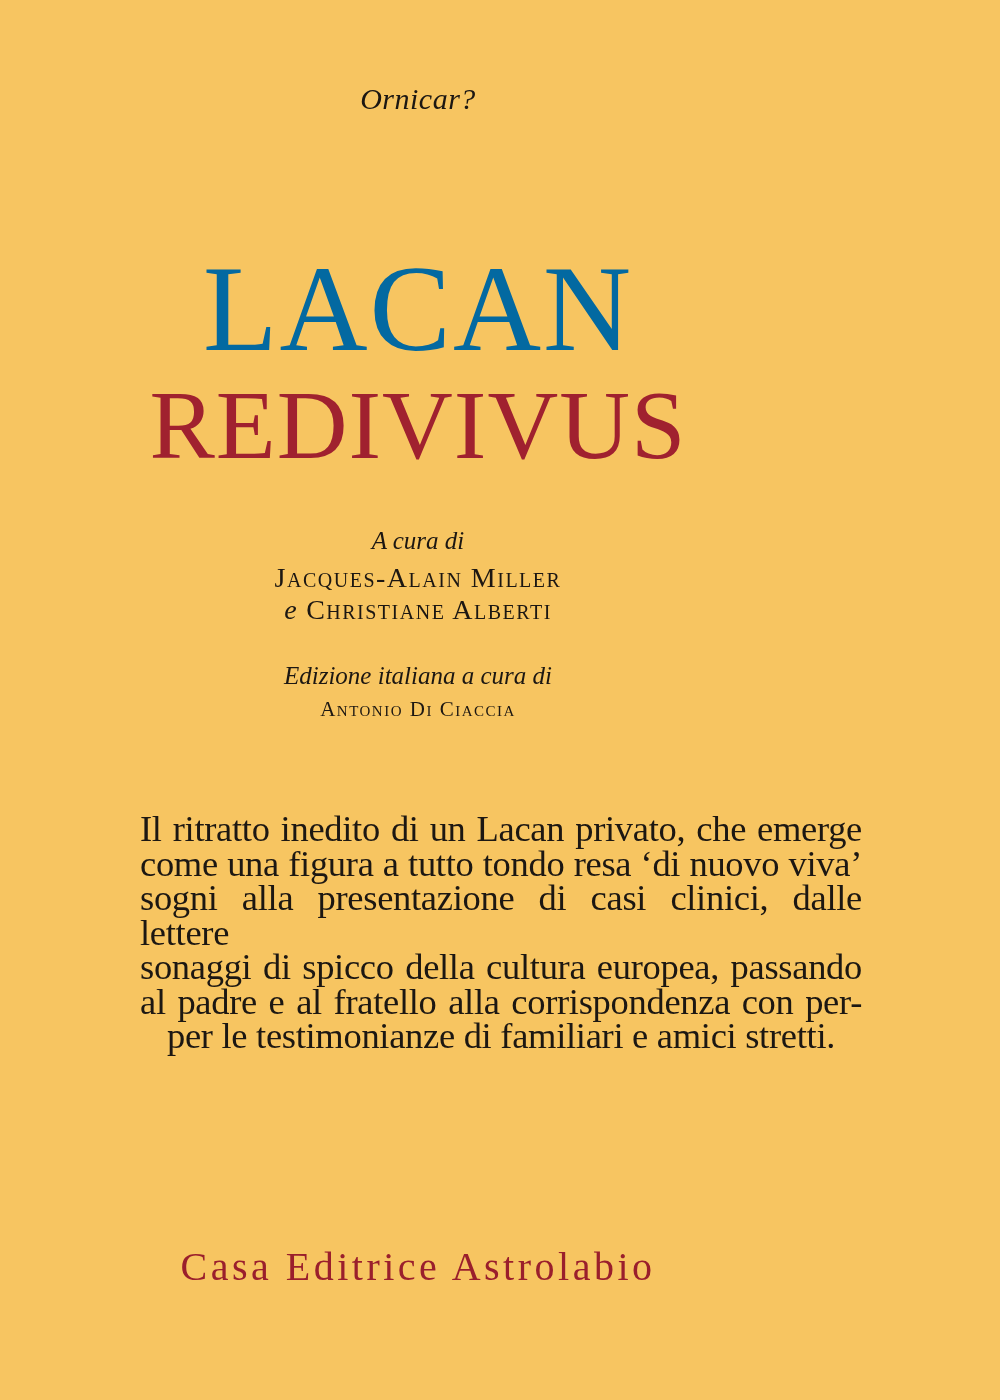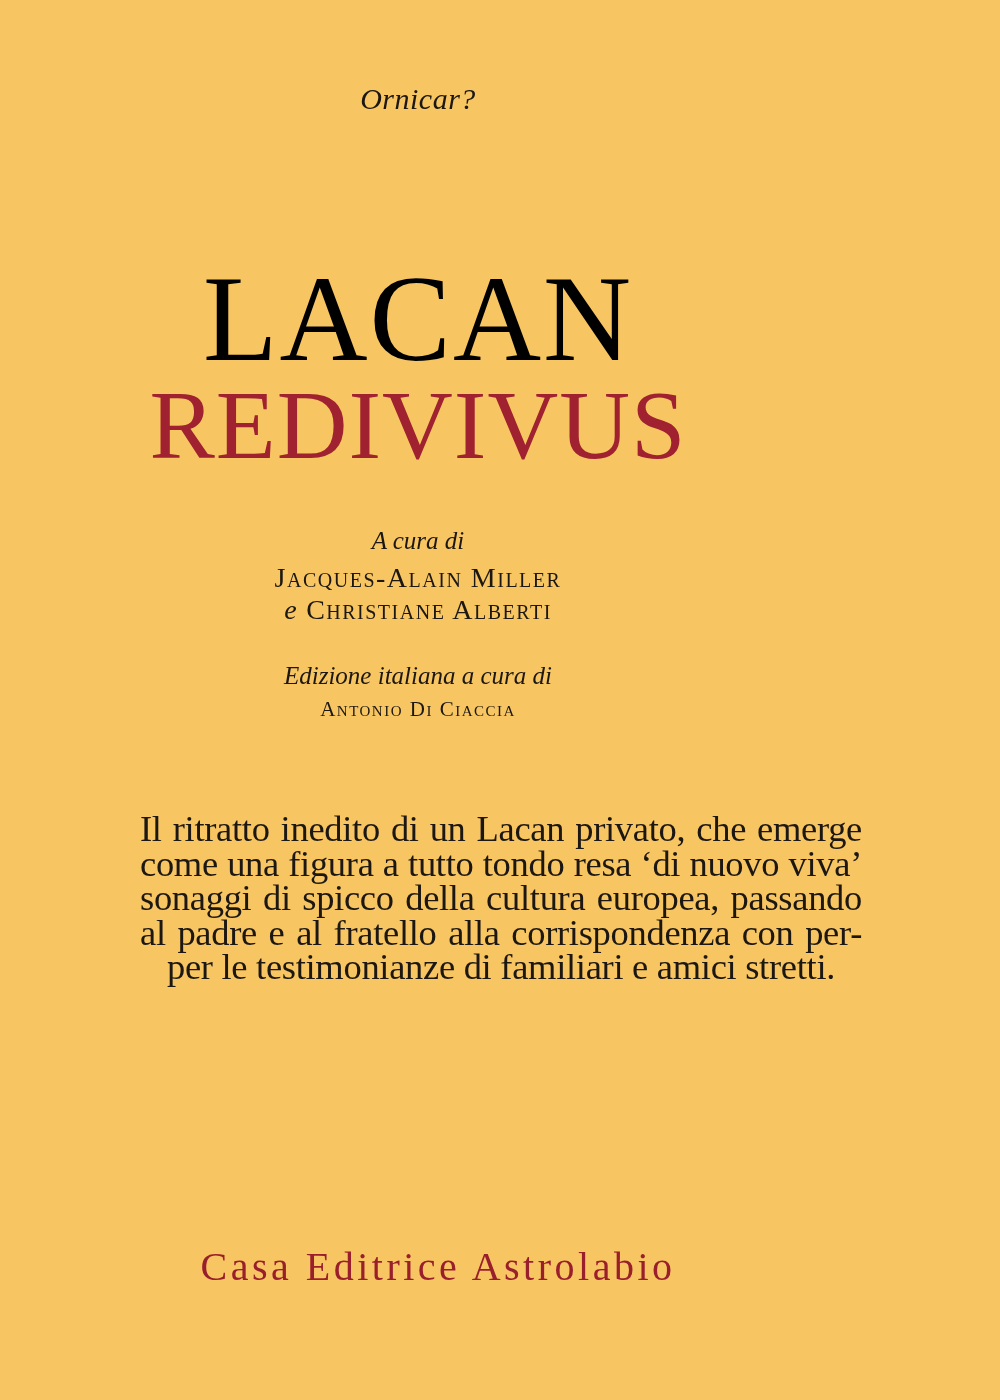--- a/index.html
+++ b/index.html
@@ -10,21 +10,21 @@
       font-family: "Liberation Serif", "DejaVu Serif", serif;
       color: #1c1712;
       position: relative;
       overflow: hidden;
     }
     .cover { position: absolute; inset: 0; }
     .abs { position: absolute; left: 0; width: 836px; text-align: center; }
 
     .series { top: 82px; font-size: 30px; font-style: italic; letter-spacing: 0.5px; }
 
-    .title-1 { top: 258px; font-size: 122px; line-height: 1; letter-spacing: 2px; color: #000000; }
+    .title-1 { top: 248px; font-size: 122px; line-height: 1; letter-spacing: 2px; color: #0369a1; }
     .title-2 { top: 376px; font-size: 98px; line-height: 1; letter-spacing: 1px; color: #a0212f; }
 
     .curated-label { top: 527px; font-size: 25px; font-style: italic; left: 0; }
     .editor-1 { top: 562px; font-size: 28px; font-variant: small-caps; letter-spacing: 1.5px; }
     .editor-2 { top: 594px; font-size: 28px; font-variant: small-caps; letter-spacing: 1.5px; }
     .editor-2 .conj { font-style: italic; font-variant: normal; margin-right: 8px; }
 
     .it-label { top: 662px; font-size: 25px; font-style: italic; }
     .it-editor { top: 697px; font-size: 21px; font-variant: small-caps; letter-spacing: 1.5px; }
 
@@ -35,21 +35,21 @@
       width: 722px;
       font-size: 36.5px;
       line-height: 34.5px;
       text-align: justify;
       text-align-last: center;
       letter-spacing: -0.3px;
     }
     .blurb span { display: block; text-align: justify; text-align-last: justify; }
     .blurb span.last { text-align: center; text-align-last: center; }
 
-    .publisher { top: 1243px; font-size: 40px; letter-spacing: 3.5px; color: #9a1f2c; padding-left: 20px; }
+    .publisher { top: 1243px; font-size: 40px; letter-spacing: 3.5px; color: #9a1f2c; }
   </style>
 </head>
 <body>
 
 <div class="cover">
   <div class="abs series">Ornicar?</div>
 
   <div class="abs title-1">LACAN</div>
   <div class="abs title-2">REDIVIVUS</div>
 
@@ -58,19 +58,20 @@
   <div class="abs editor-2">
     <span class="conj">e</span><span>Christiane Alberti</span>
   </div>
 
   <div class="abs it-label">Edizione italiana a cura di</div>
   <div class="abs it-editor">Antonio Di Ciaccia</div>
 
   <div class="blurb">
     <span>Il ritratto inedito di un Lacan privato, che emerge</span>
     <span>come una figura a tutto tondo resa ‘di nuovo viva’</span>
+    <span>sogni alla presentazione di casi clinici, dalle lettere</span>
     <span>sonaggi di spicco della cultura europea, passando</span>
     <span>al padre e al fratello alla corrispondenza con per-</span>
     <span class="last">per le testimonianze di familiari e amici stretti.</span>
   </div>
 
   <div class="abs publisher">Casa Editrice Astrolabio</div>
 </div>
 
 </body></html>

